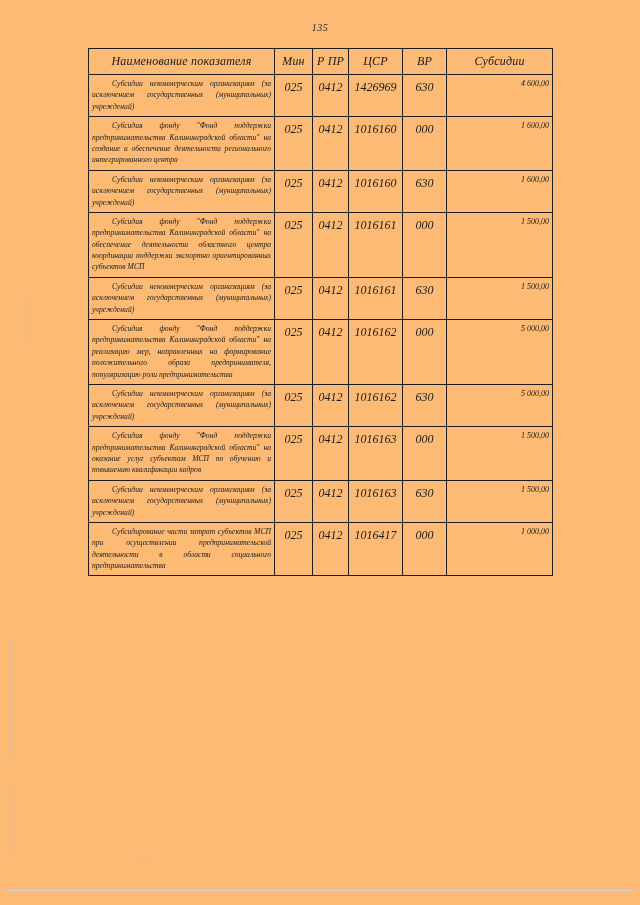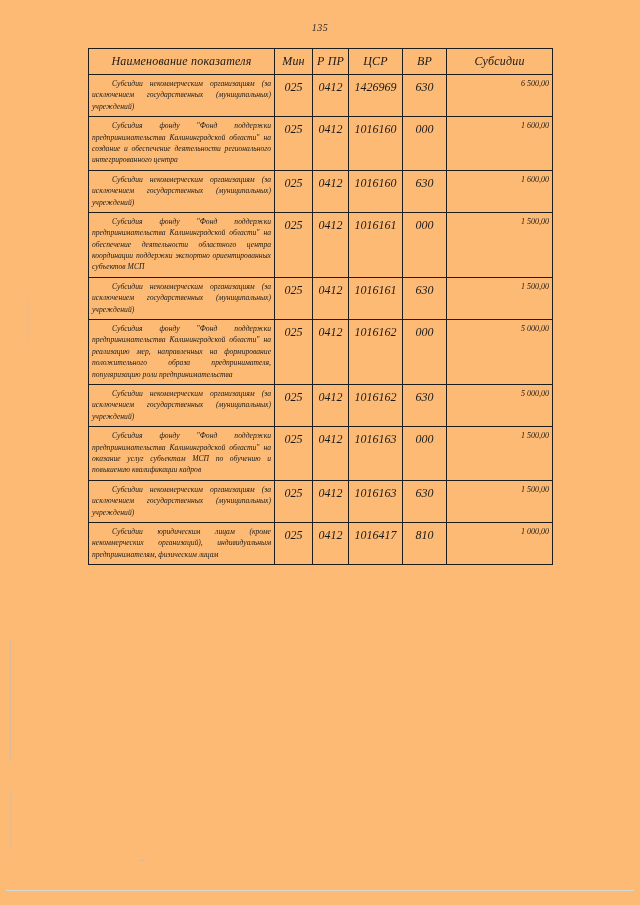--- a/index.html
+++ b/index.html
@@ -130,21 +130,21 @@
           <th>Субсидии</th>
         </tr>
       </thead>
       <tbody>
         <tr>
           <td class="c-name-cell">Субсидии некоммерческим организациям (за исключением государственных (муниципальных) учреждений)</td>
           <td class="num-cell">025</td>
           <td class="num-cell">0412</td>
           <td class="num-cell">1426969</td>
           <td class="num-cell">630</td>
-          <td class="exec-cell">6 500,00</td>
+          <td class="exec-cell">4 600,00</td>
         </tr>
         <tr>
           <td class="c-name-cell">Субсидия фонду "Фонд поддержки предпринимательства Калининградской области" на создание и обеспечение деятельности регионального интегрированного центра</td>
           <td class="num-cell">025</td>
           <td class="num-cell">0412</td>
           <td class="num-cell">1016160</td>
           <td class="num-cell">000</td>
           <td class="exec-cell">1 600,00</td>
         </tr>
         <tr>
@@ -197,25 +197,25 @@
         </tr>
         <tr>
           <td class="c-name-cell">Субсидии некоммерческим организациям (за исключением государственных (муниципальных) учреждений)</td>
           <td class="num-cell">025</td>
           <td class="num-cell">0412</td>
           <td class="num-cell">1016163</td>
           <td class="num-cell">630</td>
           <td class="exec-cell">1 500,00</td>
         </tr>
         <tr>
-          <td class="c-name-cell">Субсидии юридическим лицам (кроме некоммерческих организаций), индивидуальным предпринимателям, физическим лицам</td>
+          <td class="c-name-cell">Субсидирование части затрат субъектов МСП при осуществлении предпринимательской деятельности в области социального предпринимательства</td>
           <td class="num-cell">025</td>
           <td class="num-cell">0412</td>
           <td class="num-cell">1016417</td>
-          <td class="num-cell">810</td>
+          <td class="num-cell">000</td>
           <td class="exec-cell">1 000,00</td>
         </tr>
       </tbody>
     </table>
   </div>
 
   <div class="margin-mark m1"></div>
   <div class="margin-mark m2"></div>
   <div class="margin-mark m3"></div>
   <div class="margin-mark m4"></div>

